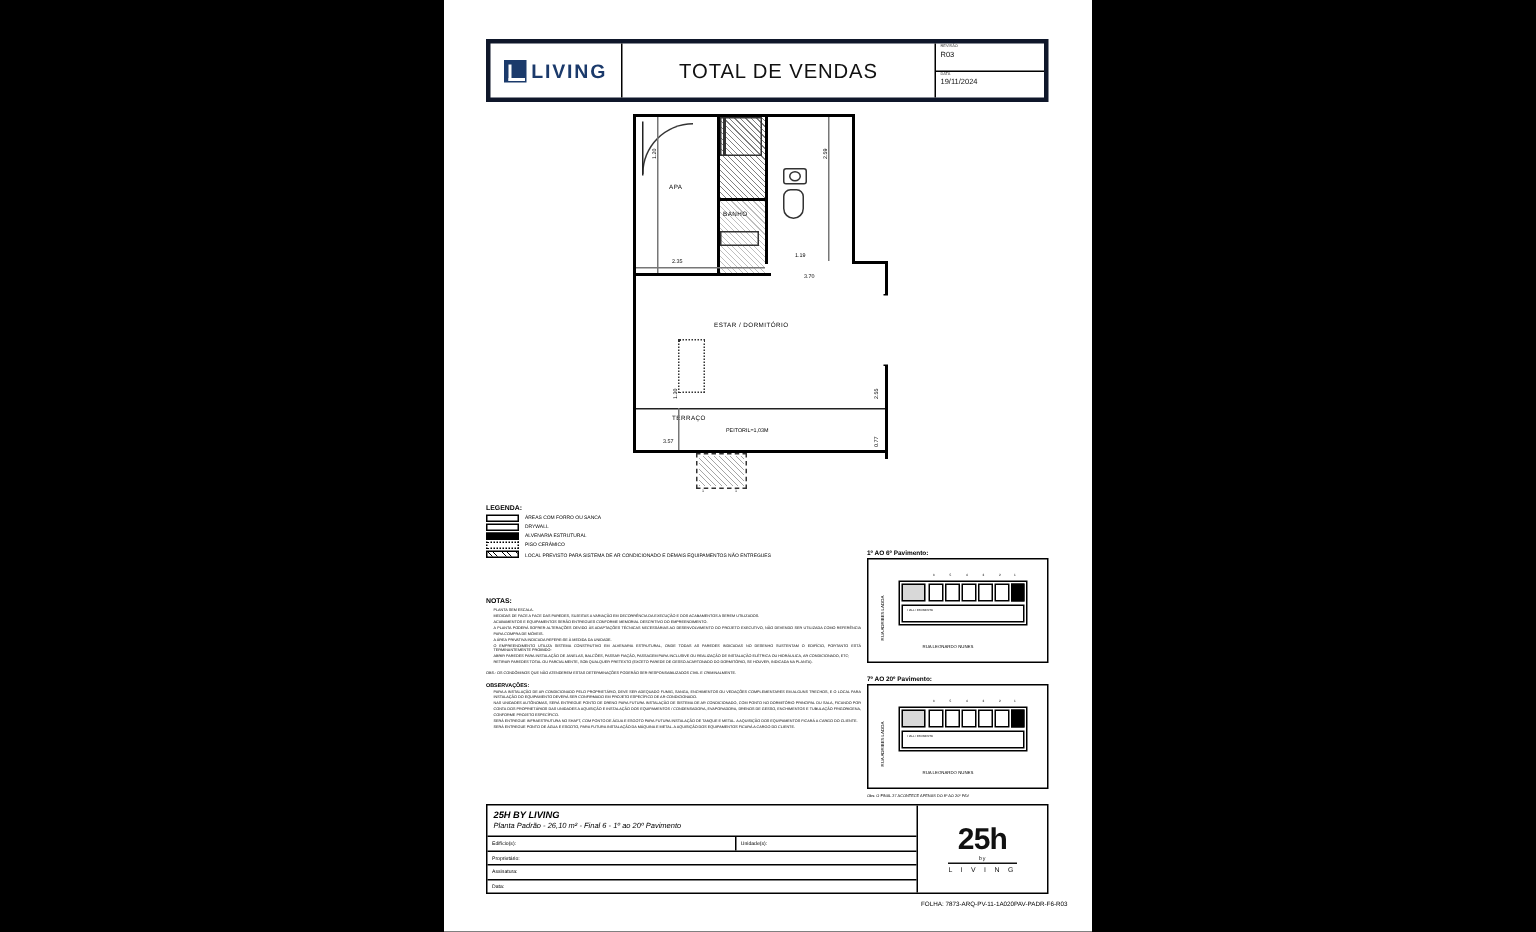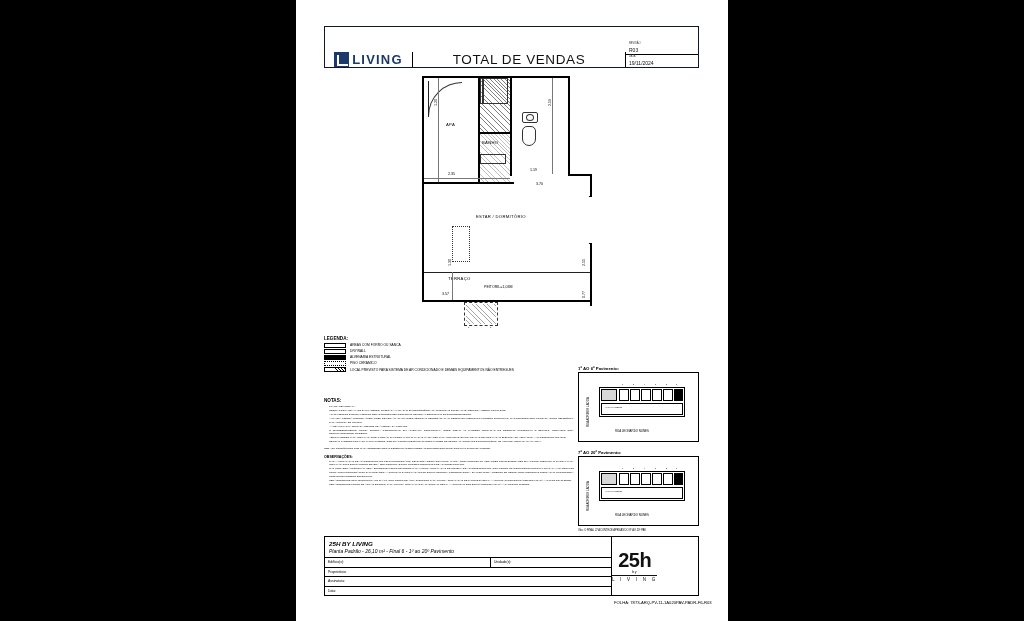--- a/index.html
+++ b/index.html
@@ -1,21 +1,21 @@
 <!DOCTYPE html>
 <html><head>
 <meta charset="utf-8">
 <style>
   html,body{margin:0;padding:0;background:#000;}
   body{width:1024px;height:621px;font-family:"Liberation Sans",sans-serif;}
   .page{position:absolute;left:296px;top:0;width:432px;height:621px;background:#fff;overflow:hidden;}
   .sheet{position:absolute;left:0;top:0;width:432px;height:621px;}
 
   
-  .titleblock{position:absolute;left:28px;top:26px;width:375px;height:42px;border:1px solid #0f172a;display:flex;box-sizing:border-box;align-items:flex-end;}
+  .titleblock{position:absolute;left:28px;top:26px;width:375px;height:42px;border:3px solid #0f172a;display:flex;box-sizing:border-box;}
   .tb-logo{width:88px;border-right:1px solid #000;display:flex;align-items:center;justify-content:center;box-sizing:border-box;}
   .logo-wrap{display:flex;align-items:center;gap:3px;}
   .logo-mark{width:15px;height:15px;position:relative;}
   .logo-mark:before{content:"";position:absolute;left:0;top:0;width:15px;height:15px;background:#1b3a6b;}
   .logo-mark:after{content:"";position:absolute;left:3px;top:3px;width:9px;height:9px;border-left:2px solid #fff;border-bottom:2px solid #fff;}
   .logo-text{font-family:"Liberation Sans",sans-serif;font-weight:bold;font-size:13px;letter-spacing:1.2px;color:#1b3a6b;}
   .tb-title{flex:1;display:flex;align-items:center;justify-content:center;border-right:1px solid #000;box-sizing:border-box;}
   .tb-title span{font-size:13.5px;letter-spacing:.6px;color:#111;}
   .tb-meta{width:72px;display:flex;flex-direction:column;box-sizing:border-box;}
   .tb-meta-row{flex:1;border-bottom:1px solid #000;padding:1px 3px;box-sizing:border-box;display:flex;flex-direction:column;justify-content:flex-start;}
@@ -67,21 +67,21 @@
   
   .bottom{position:absolute;left:28px;top:536px;width:375px;height:60px;border:1px solid #000;box-sizing:border-box;display:flex;}
   .b-left{flex:1;display:flex;flex-direction:column;border-right:1px solid #000;box-sizing:border-box;}
   .b-t1{font-size:6.2px;font-weight:bold;font-style:italic;color:#000;padding:3px 4px 0;}
   .b-t2{font-size:5px;font-style:italic;color:#000;padding:1px 4px 3px;}
   .b-grid{flex:1;border-top:1px solid #000;display:flex;flex-direction:column;}
   .b-r{flex:1;border-bottom:1px solid #000;display:flex;}
   .b-r:last-child{border-bottom:none;}
   .b-c{padding:1px 3px;font-size:3.4px;color:#000;display:flex;align-items:center;}
   .b-c.half{width:58%;border-right:1px solid #000;box-sizing:border-box;}
-  .b-right{width:86px;display:flex;align-items:center;justify-content:flex-start;}
+  .b-right{width:86px;display:flex;align-items:center;justify-content:center;}
   .b25{text-align:center;}
   .b25 .big{font-size:20px;font-weight:bold;color:#111;letter-spacing:-0.5px;line-height:1;}
   .b25 .by{font-size:3.6px;color:#111;letter-spacing:.5px;}
   .b25 .lv{font-size:4.6px;color:#111;letter-spacing:2.2px;border-top:0.5px solid #111;padding-top:1px;margin-top:1px;}
   .folha{position:absolute;left:318px;top:600px;font-size:4.2px;color:#000;text-align:right;}
 </style>
 </head>
 <body>
 
 <div class="page">

